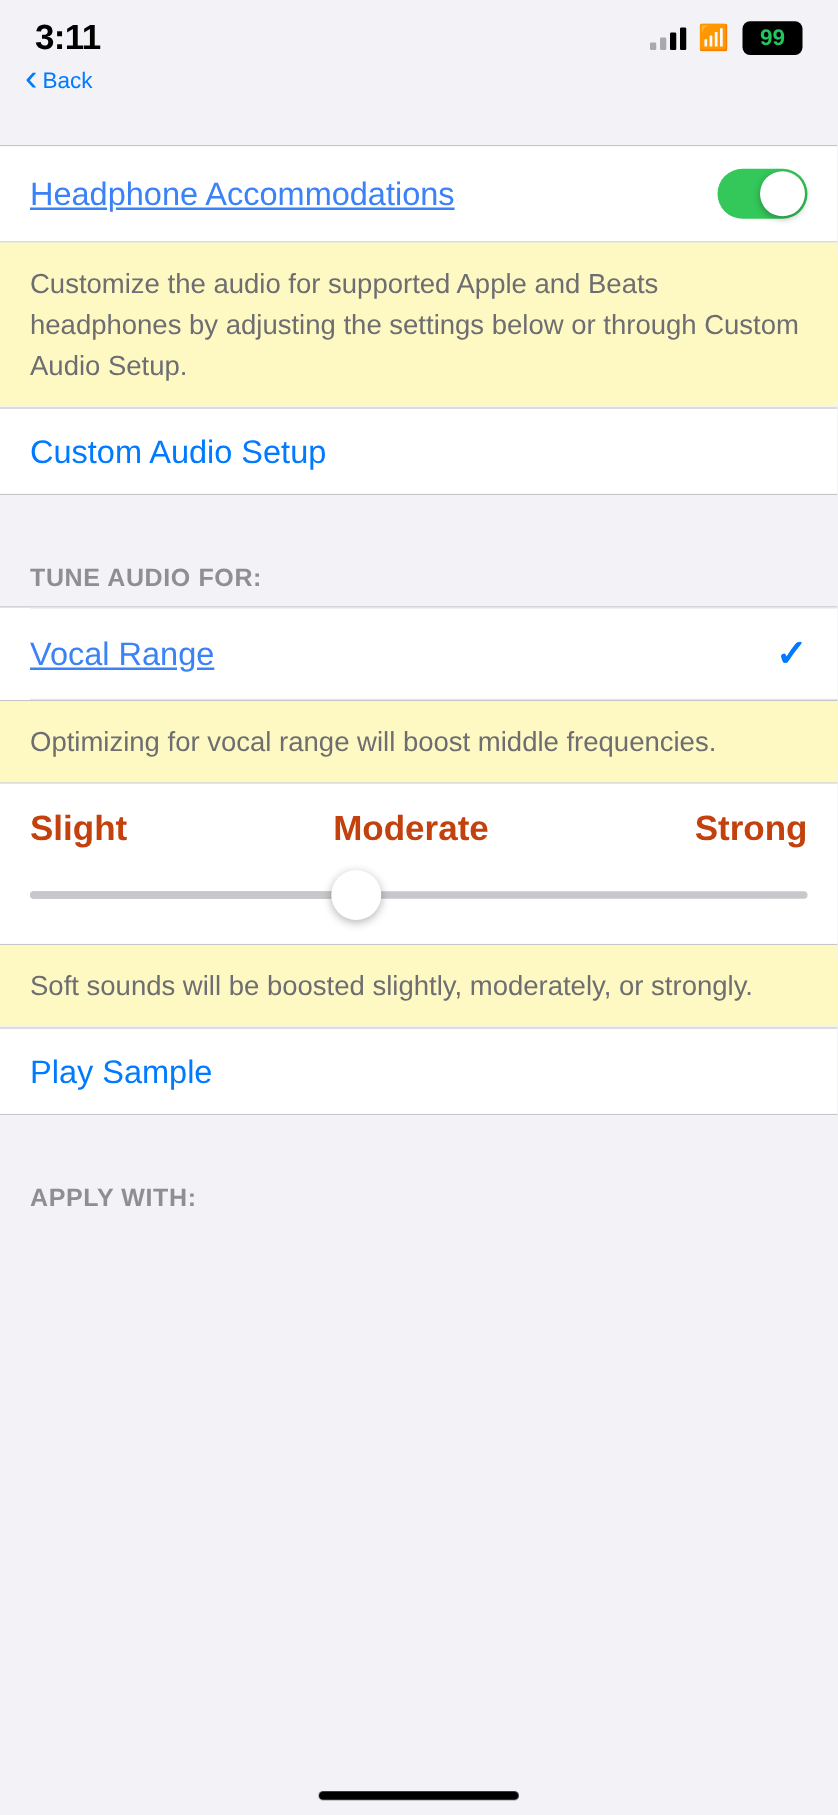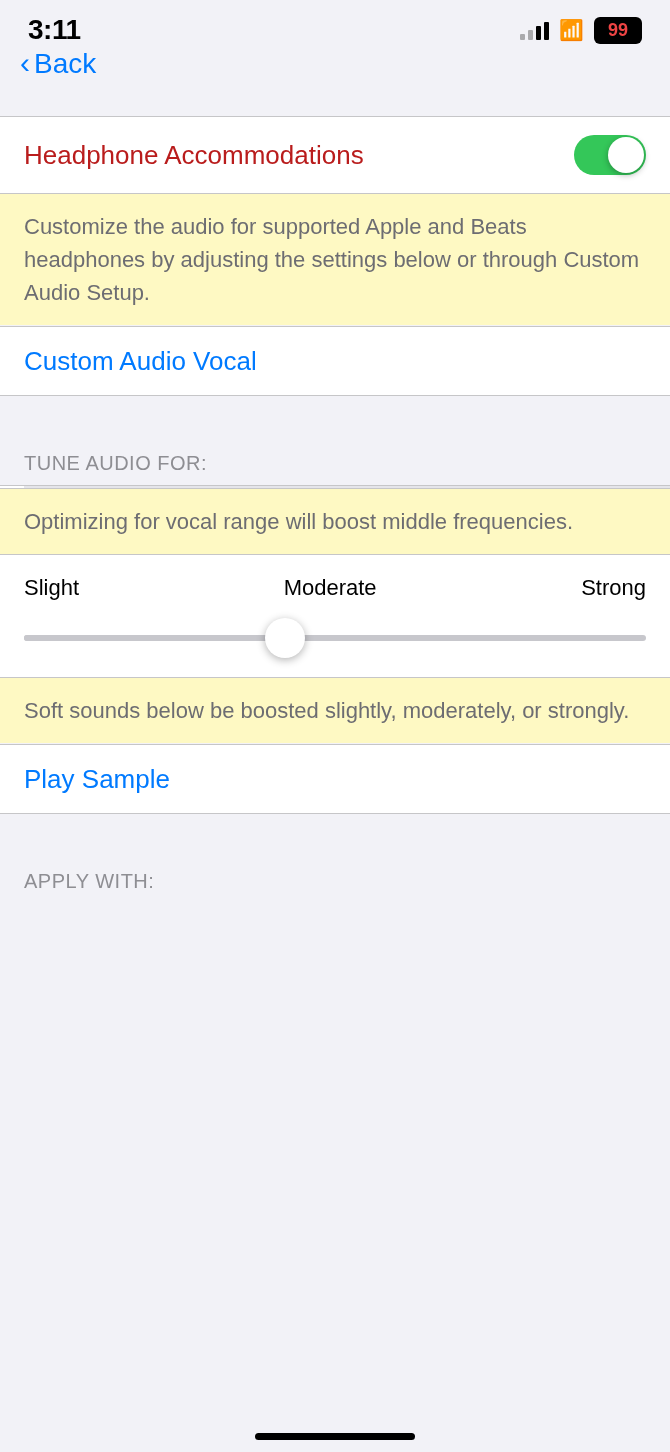--- a/index.html
+++ b/index.html
@@ -42,21 +42,21 @@
       border-radius: 1px;
     }
     .wifi-icon {
       font-size: 20px;
     }
     .battery-box {
       display: flex;
       align-items: center;
       justify-content: center;
       background: #000;
-      color: #ef4444;
+      color: #22c55e;
       border-radius: 6px;
       padding: 3px 8px;
       font-size: 18px;
       font-weight: 600;
       min-width: 48px;
     }
 
     
     .nav-bar {
       display: flex;
@@ -77,21 +77,21 @@
       cursor: pointer;
       text-decoration: none;
     }
     .nav-chevron {
       font-size: 30px;
       font-weight: 300;
       line-height: 1;
       margin-top: -2px;
     }
     .nav-back-text {
-      font-size: 28px;
+      font-size: 18px;
     }
     .nav-title {
       font-size: 30px;
       font-weight: 700;
       letter-spacing: -0.3px;
     }
 
     
     .section-gap {
       height: 36px;
@@ -109,21 +109,22 @@
     .setting-row {
       display: flex;
       align-items: center;
       justify-content: space-between;
       padding: 18px 24px;
       background: #fff;
       min-height: 68px;
     }
     .row-label {
       font-size: 26px;
-      color: #b91c1c;
+      color: #3b82f6;
+      text-decoration: underline;
     }
     .row-label-blue {
       font-size: 26px;
       color: #007aff;
     }
 
     
     .toggle {
       width: 72px;
       height: 40px;
@@ -149,21 +150,21 @@
       font-size: 22px;
       color: #6d6d72;
       line-height: 1.5;
       background: #fef9c3;
     }
 
     
     .section-header {
       padding: 20px 24px 10px 24px;
       font-size: 20px;
-      font-weight: 400;
+      font-weight: 700;
       color: #8e8e93;
       letter-spacing: 0.5px;
       text-transform: uppercase;
       background: #f2f2f7;
     }
 
     
     .checkmark {
       color: #007aff;
       font-size: 30px;
@@ -172,23 +173,23 @@
 
     
     .slider-labels {
       display: flex;
       justify-content: space-between;
       align-items: center;
       padding: 20px 24px 10px 24px;
       background: #fff;
     }
     .slider-label {
-      font-size: 22px;
-      font-weight: 400;
-      color: #000000;
+      font-size: 28px;
+      font-weight: 700;
+      color: #c2410c;
     }
     .slider-container {
       padding: 8px 24px 20px 24px;
       background: #fff;
     }
     .slider-track {
       width: 100%;
       height: 6px;
       background: #c7c7cc;
       border-radius: 3px;
@@ -271,32 +272,36 @@
     </div>
   </div>
 </div>
 
 <div class="description-text">Customize the audio for supported Apple and Beats headphones by adjusting the settings below or through Custom Audio Setup.</div>
 
 <div style="height:1px; background:#f2f2f7;"></div>
 
 <div class="card-section">
   <div class="setting-row">
-    <span class="row-label-blue">Custom Audio Vocal</span>
+    <span class="row-label-blue">Custom Audio Setup</span>
   </div>
 </div>
 
 <div class="section-gap"></div>
 
 <div class="section-header">TUNE AUDIO FOR:</div>
 
 <div class="card-section">
 
   <div class="row-divider"></div>
 
+  <div class="setting-row">
+    <span class="row-label">Vocal Range</span>
+    <span class="checkmark">✓</span>
+  </div>
   <div class="row-divider"></div>
 
 </div>
 
 <div class="description-text">Optimizing for vocal range will boost middle frequencies.</div>
 
 <div style="height:1px; background:#c6c6c8;"></div>
 
 <div style="background:#fff; border-bottom: 1px solid #c6c6c8;">
   <div class="slider-labels">
@@ -305,21 +310,21 @@
     <span class="slider-label">Strong</span>
   </div>
   <div class="slider-container">
     <div class="slider-track">
       <div class="slider-fill"></div>
       <div class="slider-thumb"></div>
     </div>
   </div>
 </div>
 
-<div class="description-text">Soft sounds below be boosted slightly, moderately, or strongly.</div>
+<div class="description-text">Soft sounds will be boosted slightly, moderately, or strongly.</div>
 
 <div style="height:1px; background:#f2f2f7;"></div>
 
 <div class="card-section">
   <div class="setting-row">
     <span class="row-label-blue">Play Sample</span>
   </div>
 </div>
 
 <div class="section-gap"></div>

